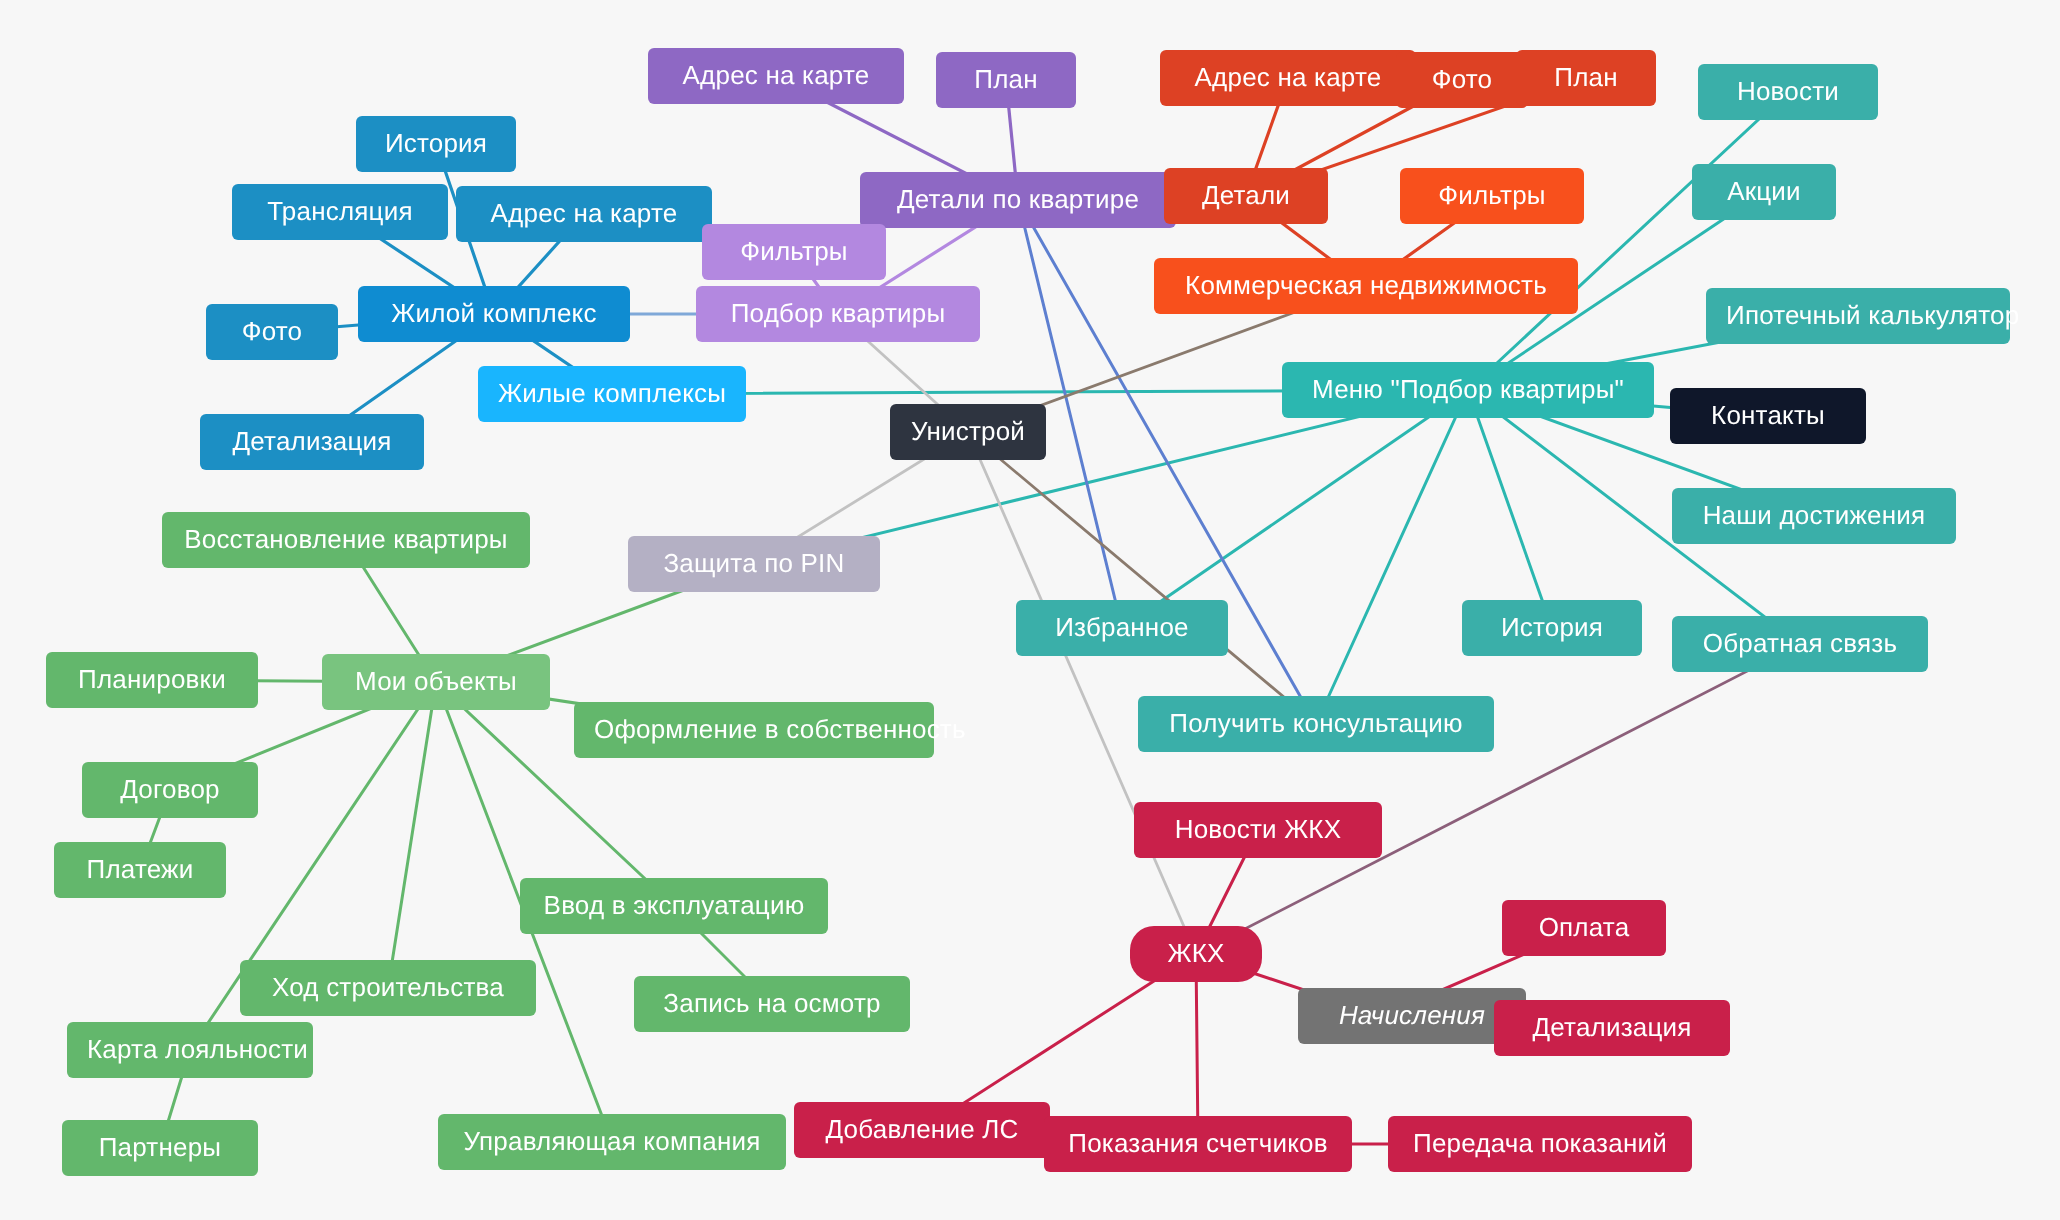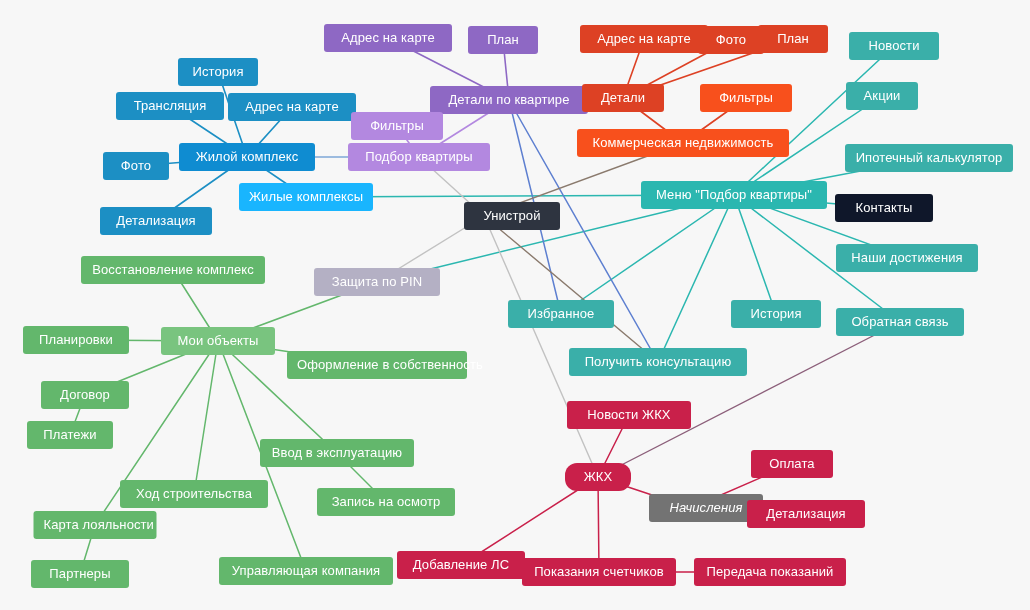--- a/index.html
+++ b/index.html
@@ -114,31 +114,31 @@
       <div class="node" style="left: 397px; top: 126px; background: rgb(179, 136, 224); width: 92px;">Фильтры</div>
       <div class="node" style="left: 419px; top: 157px; background: rgb(179, 136, 224); width: 142px;">Подбор квартиры</div>
       <div class="node" style="left: 644px; top: 39px; background: rgb(221, 65, 36); width: 128px;">Адрес на карте</div>
       <div class="node" style="left: 731px; top: 40px; background: rgb(221, 65, 36); width: 66px;">Фото</div>
       <div class="node" style="left: 793px; top: 39px; background: rgb(221, 65, 36); width: 70px;">План</div>
       <div class="node" style="left: 623px; top: 98px; background: rgb(221, 65, 36); width: 82px;">Детали</div>
       <div class="node" style="left: 746px; top: 98px; background: rgb(248, 80, 28); width: 92px;">Фильтры</div>
       <div class="node" style="left: 683px; top: 143px; background: rgb(248, 80, 28); width: 212px;">Коммерческая недвижимость</div>
       <div class="node" style="left: 894px; top: 46px; background: rgb(58, 175, 169); width: 90px;">Новости</div>
       <div class="node" style="left: 882px; top: 96px; background: rgb(58, 175, 169); width: 72px;">Акции</div>
-      <div class="node" style="left: 929px; top: 158px; background: rgb(58, 175, 169); width: 168px;">Ипотечный калькулятор</div>
+      <div class="node" style="left: 929px; top: 158px; background: rgb(58, 175, 169); width: 152px;">Ипотечный калькулятор</div>
       <div class="node" style="left: 734px; top: 195px; background: rgb(43, 183, 176); width: 186px;">Меню "Подбор квартиры"</div>
       <div class="node" style="left: 884px; top: 208px; background: #0f172a; width: 98px;">Контакты</div>
       <div class="node" style="left: 907px; top: 258px; background: rgb(58, 175, 169); width: 142px;">Наши достижения</div>
       <div class="node" style="left: 900px; top: 322px; background: rgb(58, 175, 169); width: 128px;">Обратная связь</div>
       <div class="node" style="left: 561px; top: 314px; background: rgb(58, 175, 169); width: 106px;">Избранное</div>
       <div class="node" style="left: 776px; top: 314px; background: rgb(58, 175, 169); width: 90px;">История</div>
       <div class="node" style="left: 658px; top: 362px; background: rgb(58, 175, 169); width: 178px;">Получить консультацию</div>
-      <div class="node" style="left: 484px; top: 216px; background: rgb(46, 52, 64); width: 96px; margin-left: 28px;">Унистрой</div>
+      <div class="node" style="left: 484px; top: 216px; background: rgb(46, 52, 64); width: 78px;">Унистрой</div>
       <div class="node" style="left: 377px; top: 282px; background: rgb(180, 176, 196); width: 126px;">Защита по PIN</div>
-      <div class="node" style="left: 173px; top: 270px; background: rgb(99, 183, 108); width: 184px;">Восстановление комплекс</div>
+      <div class="node" style="left: 173px; top: 270px; background: rgb(99, 183, 108); width: 184px;">Восстановление квартиры</div>
       <div class="node" style="left: 76px; top: 340px; background: rgb(99, 183, 108); width: 106px;">Планировки</div>
       <div class="node" style="left: 218px; top: 341px; background: rgb(121, 196, 127); width: 114px;">Мои объекты</div>
       <div class="node" style="left: 377px; top: 365px; background: rgb(99, 183, 108); width: 180px;">Оформление в собственность</div>
       <div class="node" style="left: 85px; top: 395px; background: rgb(99, 183, 108); width: 88px;">Договор</div>
       <div class="node" style="left: 70px; top: 435px; background: rgb(99, 183, 108); width: 86px;">Платежи</div>
       <div class="node" style="left: 337px; top: 453px; background: rgb(99, 183, 108); width: 154px;">Ввод в эксплуатацию</div>
       <div class="node" style="left: 194px; top: 494px; background: rgb(99, 183, 108); width: 148px;">Ход строительства</div>
       <div class="node" style="left: 386px; top: 502px; background: rgb(99, 183, 108); width: 138px;">Запись на осмотр</div>
       <div class="node" style="left: 95px; top: 525px; background: rgb(99, 183, 108); width: 123px;">Карта лояльности</div>
       <div class="node" style="left: 80px; top: 574px; background: rgb(99, 183, 108); width: 98px;">Партнеры</div>

